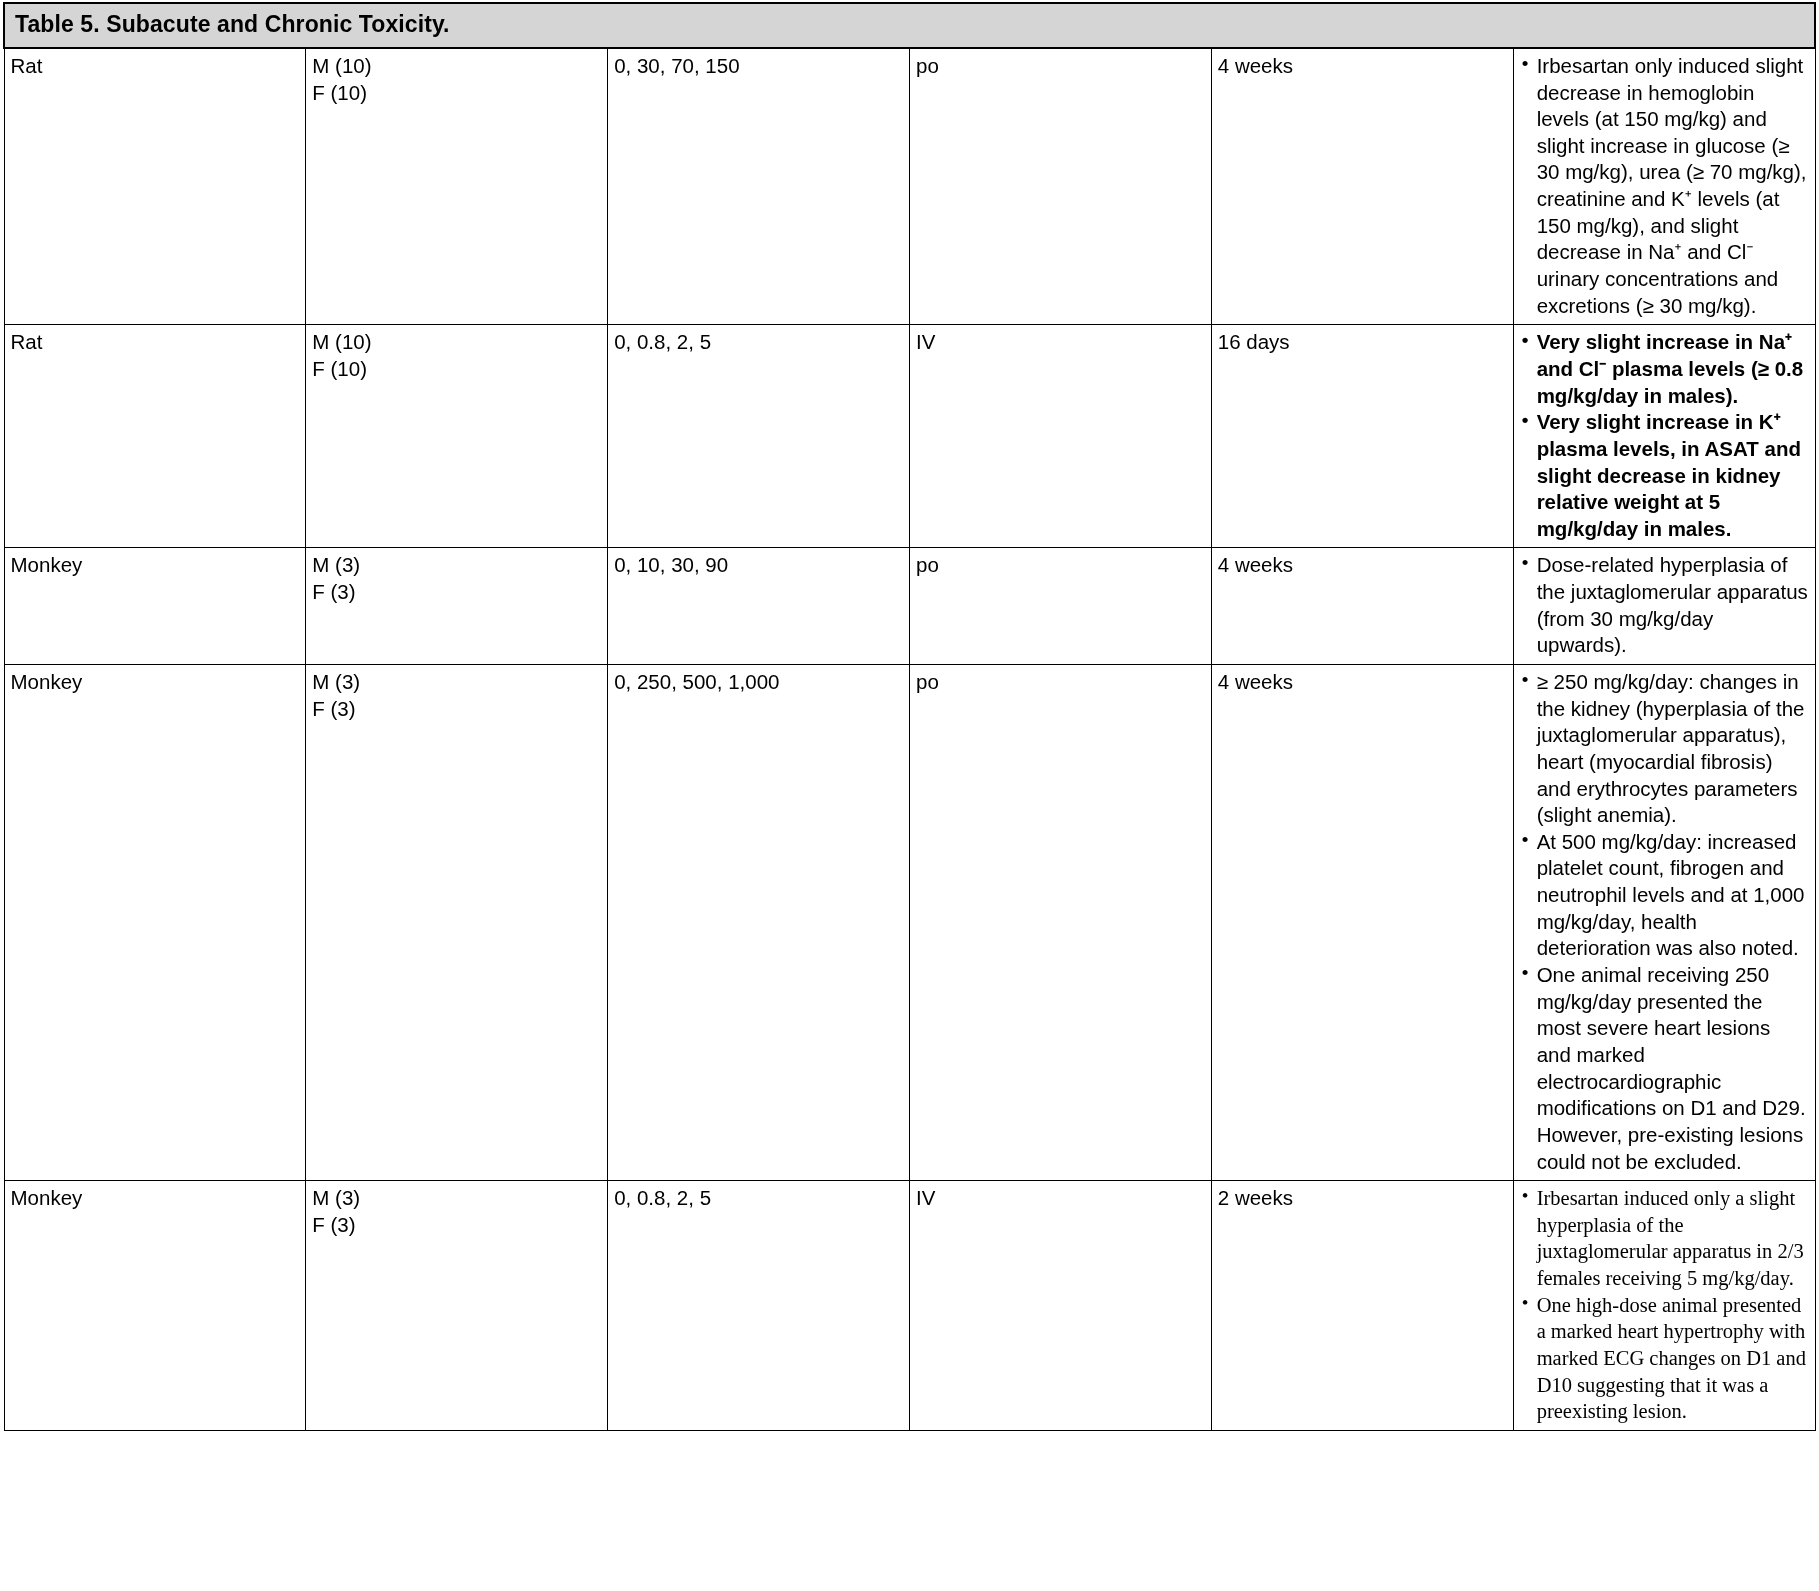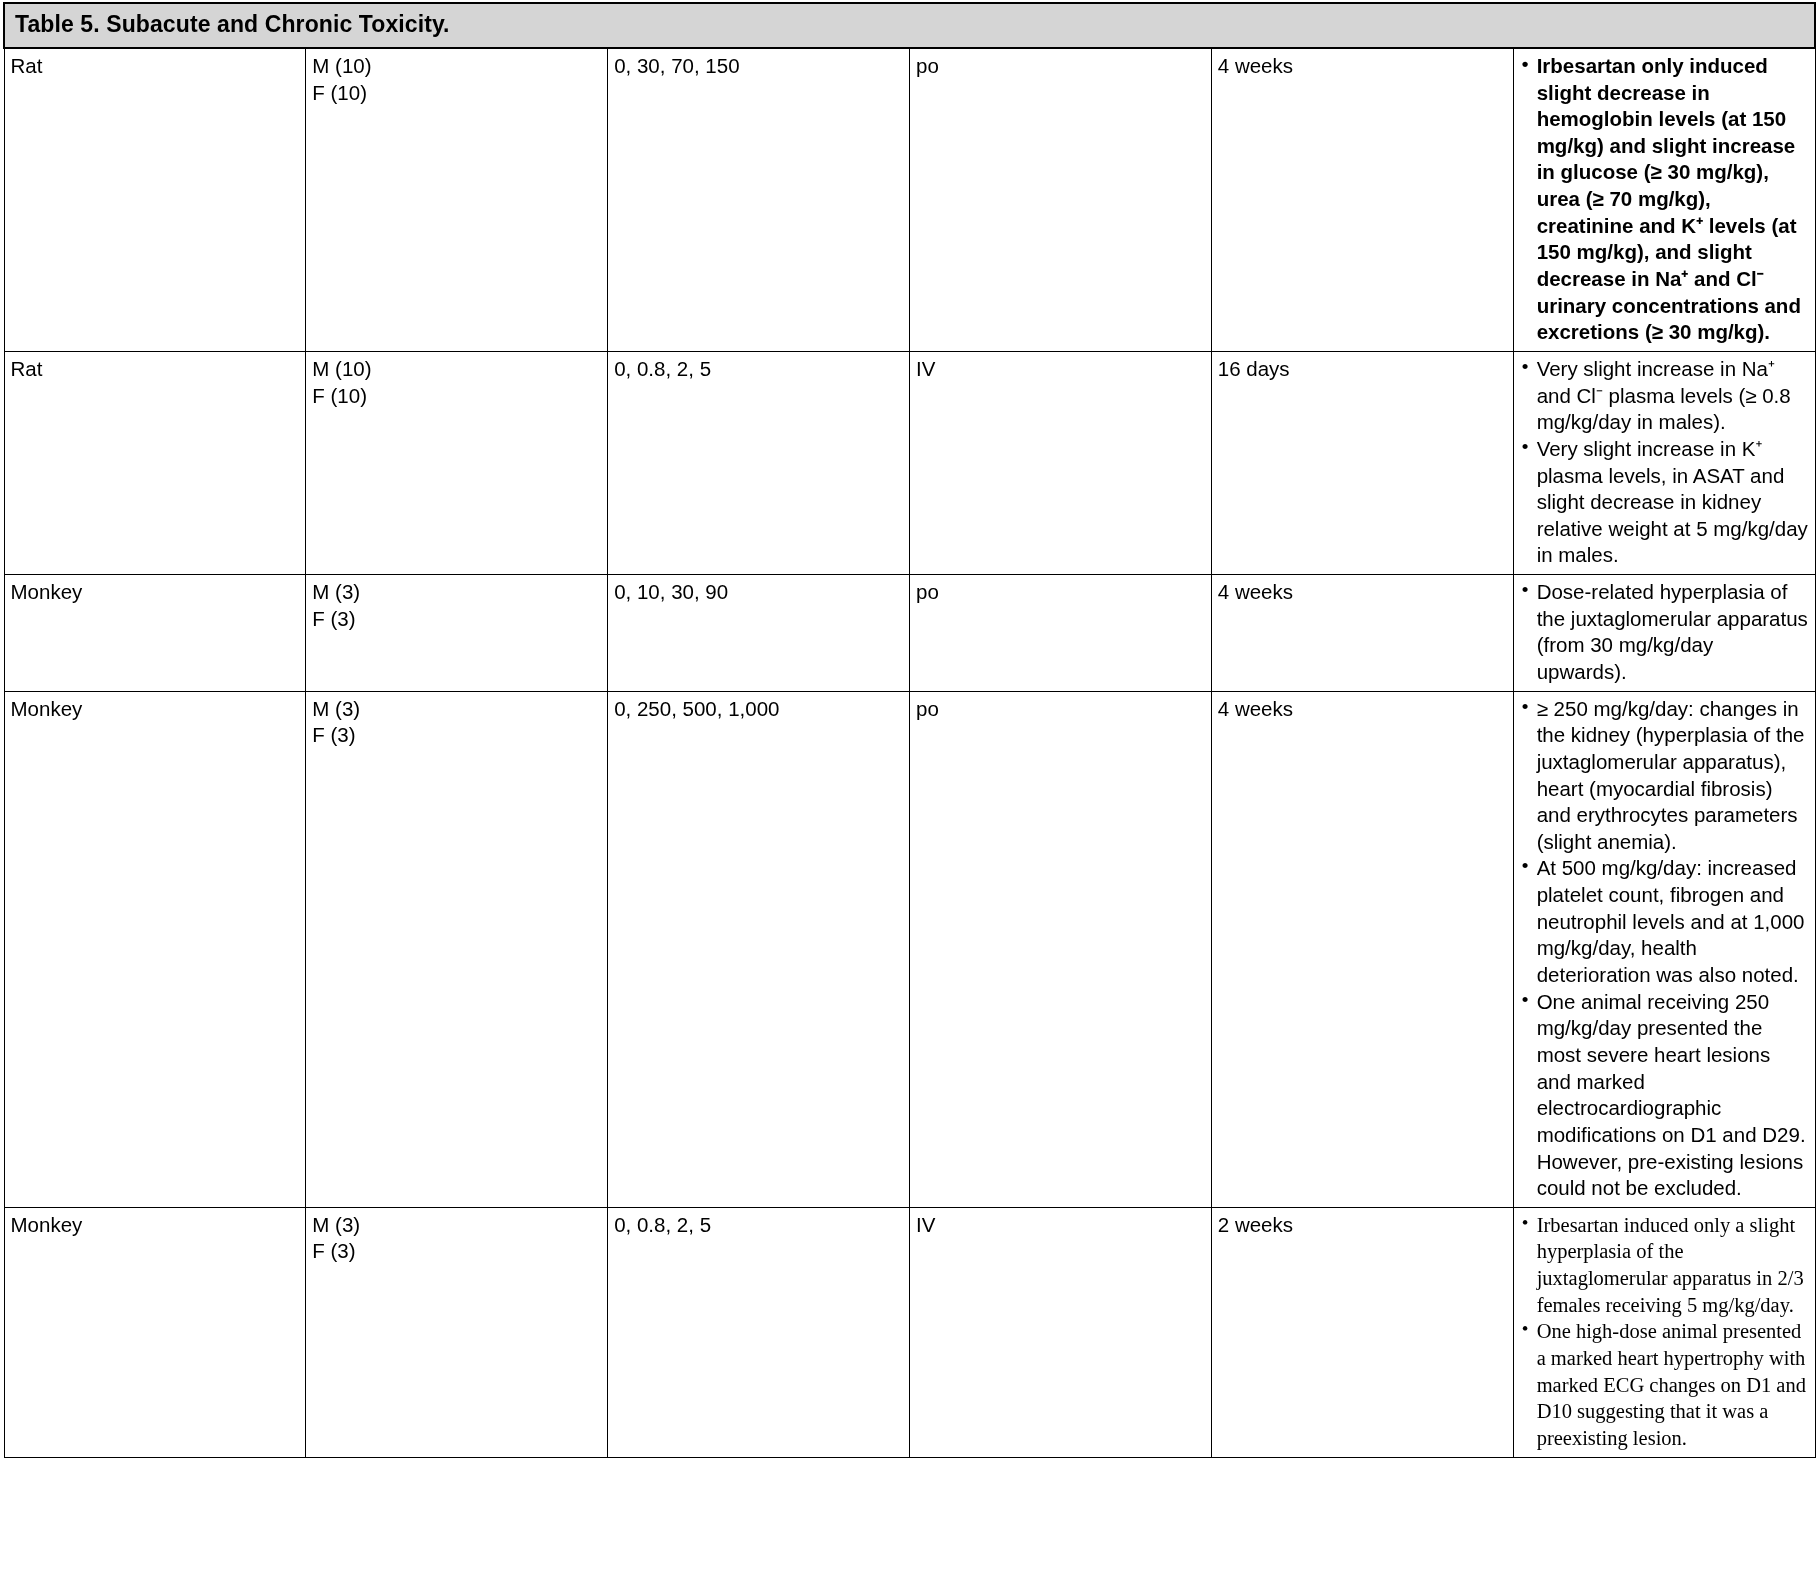--- a/index.html
+++ b/index.html
@@ -114,21 +114,21 @@
           </td>
           <td class="c-dose">
             <span class="line">0, 30, 70, 150</span>
           </td>
           <td class="c-route">
             <span class="line">po</span>
           </td>
           <td class="c-time">
             <span class="line">4 weeks</span>
           </td>
-          <td class="c-effects" style="height: 95px; font-weight: bold;">
+          <td class="c-effects" style="height: 95px;">
             <ul class="fx">
               <li>Irbesartan only induced slight decrease in hemoglobin levels (at 150 mg/kg) and slight increase in glucose (≥ 30 mg/kg), urea (≥ 70 mg/kg), creatinine and K⁺ levels (at 150 mg/kg), and slight decrease in Na⁺ and Cl⁻ urinary concentrations and excretions (≥ 30 mg/kg).</li>
             </ul>
           </td>
         </tr>
         <tr>
           <td class="c-species">
             <span class="line">Rat</span>
           </td>
           <td class="c-sex">
@@ -137,21 +137,21 @@
           </td>
           <td class="c-dose">
             <span class="line">0, 0.8, 2, 5</span>
           </td>
           <td class="c-route">
             <span class="line">IV</span>
           </td>
           <td class="c-time">
             <span class="line">16 days</span>
           </td>
-          <td class="c-effects" style="height: 76px;">
+          <td class="c-effects" style="height: 76px; font-weight: bold;">
             <ul class="fx">
               <li>Very slight increase in Na⁺ and Cl⁻ plasma levels (≥ 0.8 mg/kg/day in males).</li>
               <li>Very slight increase in K⁺ plasma levels, in ASAT and slight decrease in kidney relative weight at 5 mg/kg/day in males.</li>
             </ul>
           </td>
         </tr>
         <tr>
           <td class="c-species">
             <span class="line">Monkey</span>
           </td>

